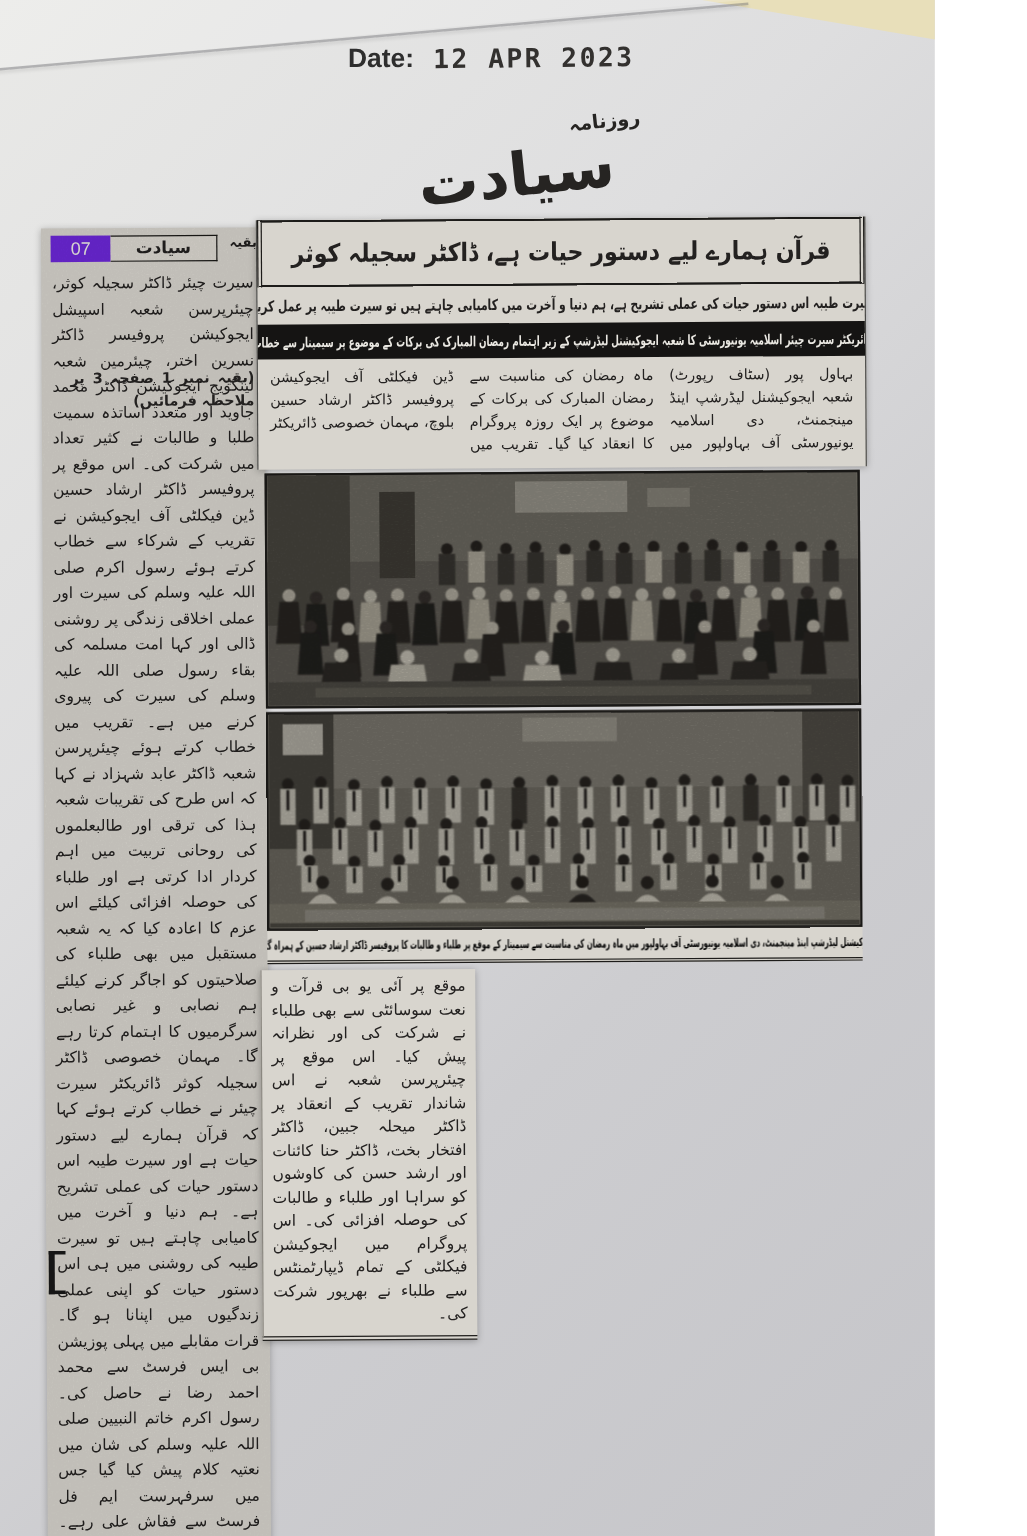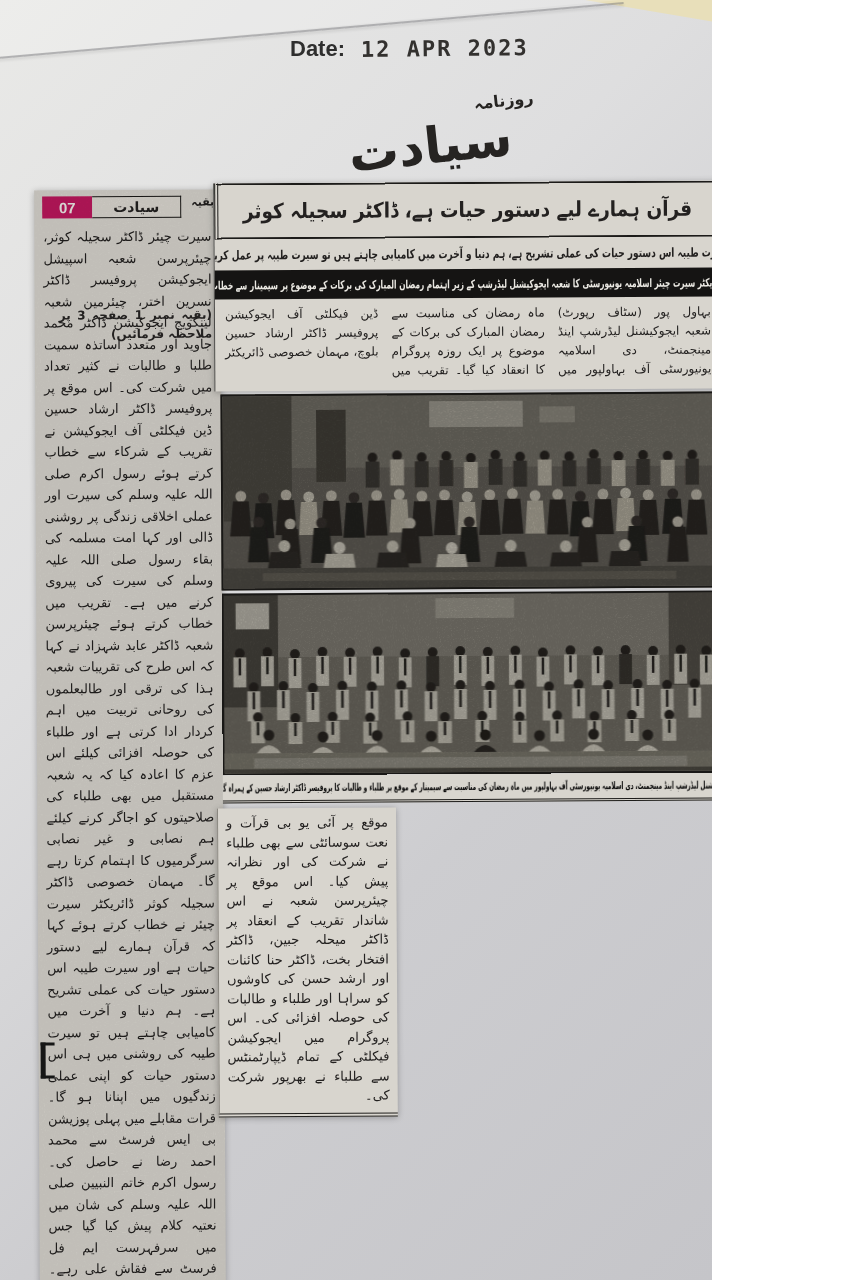--- a/index.html
+++ b/index.html
@@ -1,17 +1,17 @@
 <!DOCTYPE html>
 <html lang="ur"><head>
 <meta charset="utf-8">
 <style>
   html,body{margin:0;padding:0;}
   #screen{
-    position:relative;width:712px;height:1280px;overflow:hidden;
+    position:relative;width:779px;height:1280px;overflow:hidden;
     background:linear-gradient(135deg,#e9e9e7 0%,#dededf 35%,#cdcdd0 65%,#c5c5c9 100%);
     font-family:"DejaVu Sans",sans-serif;
   }
   
   .desk{position:absolute;top:0;left:0;width:856px;height:60px;
     background:#e8dfba;clip-path:polygon(585px 0,856px 0,856px 46px);}
   .paper-edge{position:absolute;top:57px;left:-4px;width:630px;height:2px;
     background:rgba(110,110,115,.45);transform:rotate(-5deg);transform-origin:left center;
     box-shadow:0 2px 3px rgba(0,0,0,.12);}
   .paper-above{position:absolute;top:0;left:0;width:620px;height:58px;
@@ -28,22 +28,22 @@
   .masthead .daily{position:absolute;top:2px;left:148px;font-size:16px;font-weight:bold;}
   .masthead .name{position:absolute;top:20px;left:18px;font-size:50px;font-weight:bold;letter-spacing:1px;}
 
   
   .newsprint{background:#d8d5ce;color:#232120;box-shadow:0 1px 6px rgba(0,0,0,.28);}
   .grain{position:absolute;inset:0;width:100%;height:100%;pointer-events:none;opacity:.10;}
 
   
   .strip{position:absolute;left:38px;top:190px;width:186px;min-height:1068px;transform:rotate(-.3deg);padding-bottom:10px;}
   .strip-head{display:flex;align-items:stretch;margin:6px 6px 2px 8px;height:22px;direction:ltr;}
-  .badge-07{background:#be185d;color:#efede8;font-family:"Liberation Sans",sans-serif;
-    font-weight:bold;font-size:15px;width:50px;display:flex;align-items:center;justify-content:center;}
+  .badge-07{background:#6d28d9;color:#efede8;font-family:"Liberation Sans",sans-serif;
+    font-weight:normal;font-size:15px;width:50px;display:flex;align-items:center;justify-content:center;}
   .paper-box{border:1.5px solid #1a1917;border-left:none;flex:0 0 88px;display:flex;align-items:center;justify-content:center;
     font-size:14px;font-weight:bold;background:#ddd9d2;}
   .remainder{flex:1;display:flex;align-items:flex-start;justify-content:flex-end;font-size:11px;font-weight:bold;padding-left:4px;}
   .strip-text{direction:rtl;text-align:justify;font-size:13px;line-height:21.5px;padding:6px 9px 4px 9px;}
   .margin-mark{position:absolute;left:2px;top:852px;width:9px;height:30px;
     border-left:5px solid #161616;border-top:3px solid #161616;border-bottom:3px solid #161616;}
 
   
   .clip{position:absolute;left:216px;top:182px;width:508px;transform:rotate(-.35deg);}
   .head-section{border-left:1px solid #4a4a48;border-right:1px solid #4a4a48;}

